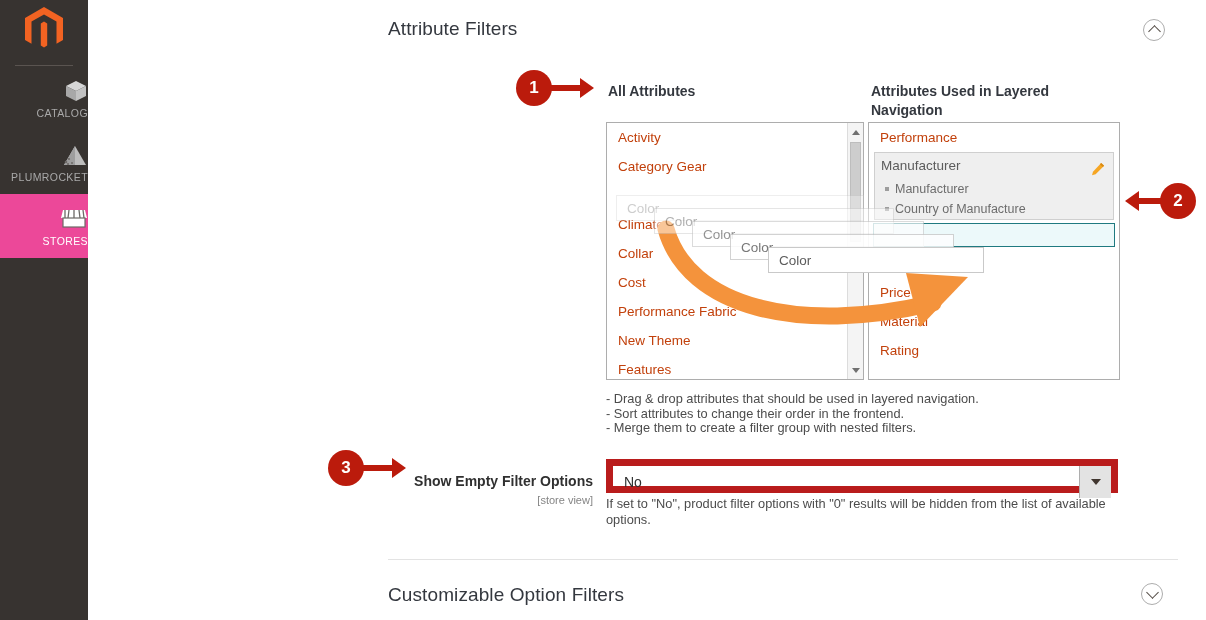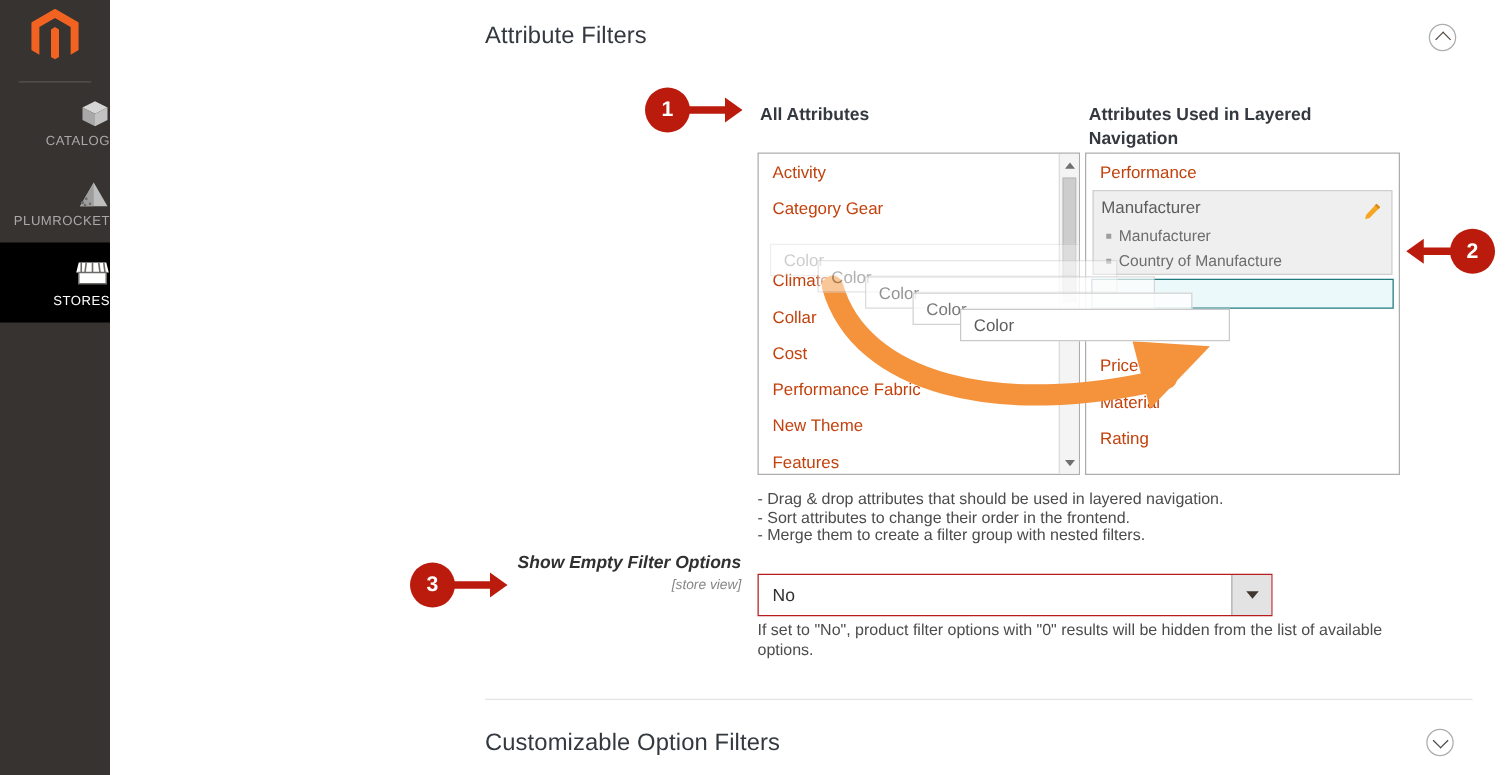--- a/index.html
+++ b/index.html
@@ -41,21 +41,21 @@
     display: flex; align-items: flex-end; justify-content: center;
     margin-bottom: 5px;
   }
   .nav-item .nav-label {
     font-size: 10.5px;
     letter-spacing: .4px;
     color: #a9a9a9;
     text-transform: uppercase;
     line-height: 1;
   }
-  .nav-item.active { background: #000000; }
+  .nav-item.active { background: #ec4899; }
   .nav-item.active .nav-label { color: #ffffff; }
 
   
   #content {
     position: absolute; left: 88px; top: 0;
     width: 1118px; height: 620px;
   }
   .section-head {
     position: absolute;
     left: 300px;
@@ -224,40 +224,39 @@
     position: absolute;
     left: 518px; top: 392px;
     font-size: 12.8px; color: #4c4c4c;
     line-height: 14.6px;
   }
   .hint-list div { white-space: nowrap; }
 
   
   .field-label {
     position: absolute;
-    left: 230px; top: 440px;
+    left: 230px; top: 472px;
     width: 275px;
     text-align: right;
     font-size: 14px; font-weight: bold;
     color: #303030;
     line-height: 18px;
-    font-style: italic;
   }
   .field-scope {
     display: block;
     font-size: 11px;
     font-weight: normal;
     color: #858585;
     margin-top: 1px;
   }
   #select-box {
     position: absolute;
     left: 518px; top: 459px;
-    width: 412px; height: 34px;
-    border: 1px solid #b91c1c;
+    width: 512px; height: 34px;
+    border: 7px solid #b91c1c;
     background: #ffffff;
     box-sizing: border-box;
     cursor: pointer;
   }
   #select-value {
     position: absolute; left: 11px; top: 0;
     line-height: 32px; font-size: 14px; color: #303030;
   }
   #select-arrow {
     position: absolute; right: 0; top: 0;

